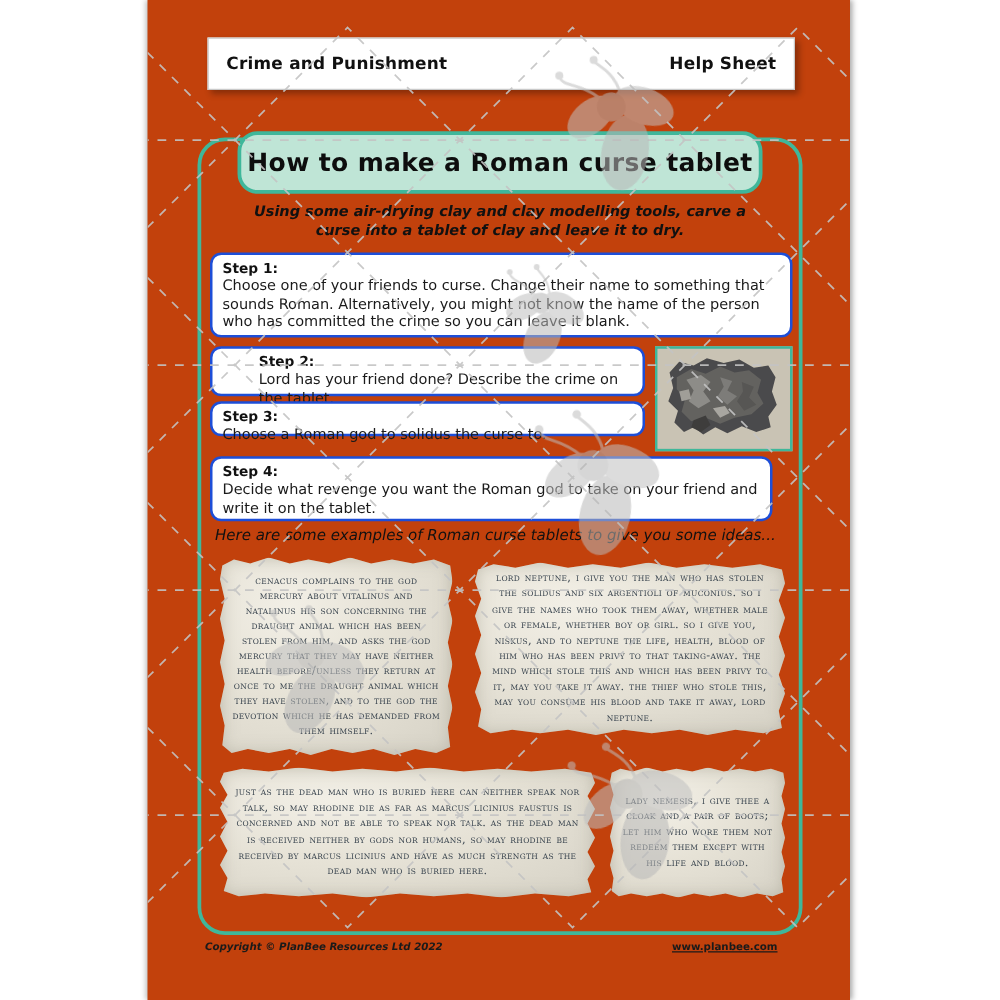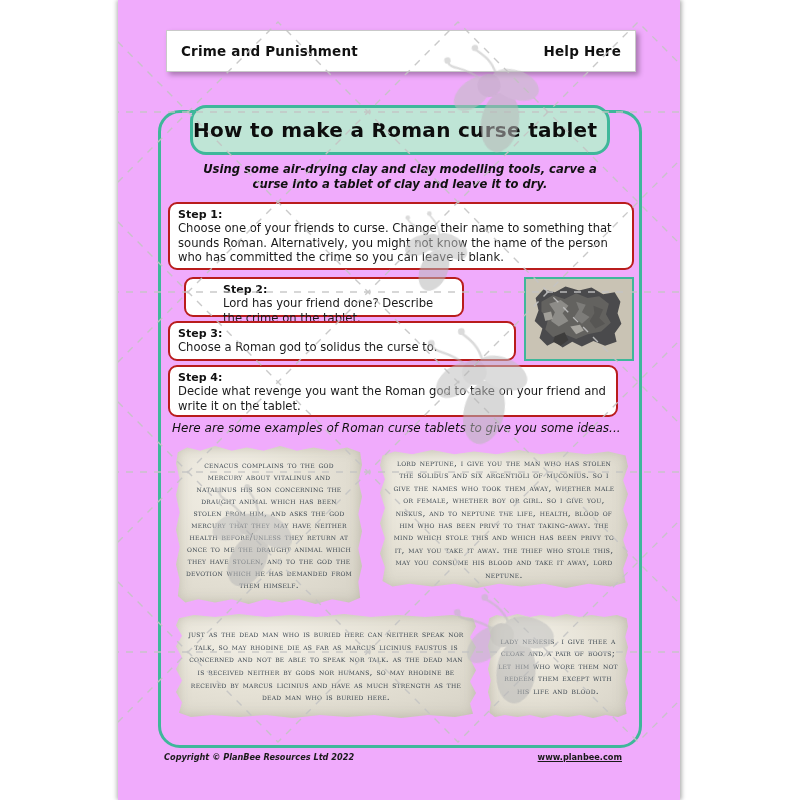--- a/index.html
+++ b/index.html
@@ -12,21 +12,21 @@
     overflow: hidden;
   }
 
   
   #page {
     position: absolute;
     left: 118px;
     top: 0px;
     width: 562px;
     height: 800px;
-    background: #f0abfc;
+    background: #c2410c;
     box-shadow: 2px 0 4px rgba(0,0,0,.28), -2px 0 4px rgba(0,0,0,.20);
     overflow: hidden;
   }
 
   
   .wm {
     position: absolute;
     inset: 0;
     pointer-events: none;
     z-index: 40;
@@ -78,20 +78,21 @@
     left: 72px;
     top: 105px;
     width: 420px;
     height: 50px;
     background: #bfe5d6;
     border: 3px solid #3fb79a;
     border-radius: 16px;
     box-sizing: border-box;
     display: flex;
     align-items: center;
+    justify-content: center;
     z-index: 20;
   }
   #title-text {
     font-family: "DejaVu Sans", sans-serif;
     font-weight: 700;
     font-size: 20px;
     color: #0d0d0d;
     letter-spacing: .3px;
     white-space: nowrap;
   }
@@ -109,43 +110,43 @@
     font-size: 11.6px;
     line-height: 15px;
     color: #111111;
     z-index: 20;
   }
 
   
   .step-box {
     position: absolute;
     background: #ffffff;
-    border: 2px solid #b91c1c;
+    border: 2px solid #1d4ed8;
     border-radius: 9px;
     box-sizing: border-box;
     padding: 4px 8px 5px 8px;
     z-index: 20;
   }
   .step-label {
     font-family: "DejaVu Sans", sans-serif;
     font-weight: 700;
     font-size: 11px;
     color: #111111;
     line-height: 13px;
   }
   .step-body {
     font-family: "DejaVu Sans", sans-serif;
     font-size: 11.6px;
     line-height: 14.6px;
     color: #1a1a1a;
   }
 
   #step1 { left: 50px; top: 202px; width: 466px; height: 68px; }
-  #step2 { left: 66px; top: 277px; width: 280px; height: 40px; padding-left: 37px; }
-  #step3 { left: 50px; top: 321px; width: 348px; height: 40px; }
+  #step2 { left: 50px; top: 277px; width: 348px; height: 40px; padding-left: 37px; }
+  #step3 { left: 50px; top: 321px; width: 348px; height: 28px; }
   #step4 { left: 50px; top: 365px; width: 450px; height: 52px; }
 
   
   #stone-photo {
     position: absolute;
     left: 406px;
     top: 277px;
     width: 110px;
     height: 84px;
     border: 2px solid #3fb79a;
@@ -233,21 +234,21 @@
   #footer-left  { left: 46px; font-style: italic; }
   #footer-right { right: 58px; text-decoration: underline; }
 </style>
 </head>
 <body>
 
 <div id="page">
 
   <div id="header">
     <span class="hdr-text">Crime and Punishment</span>
-    <span class="hdr-text">Help Here</span>
+    <span class="hdr-text">Help Sheet</span>
   </div>
 
   <div id="frame"></div>
 
   <div id="title-banner">
     <span id="title-text">How to make a Roman curse tablet</span>
   </div>
 
   <div id="intro">Using some air-drying clay and clay modelling tools, carve a curse into a tablet of clay and leave it to dry.</div>
 

